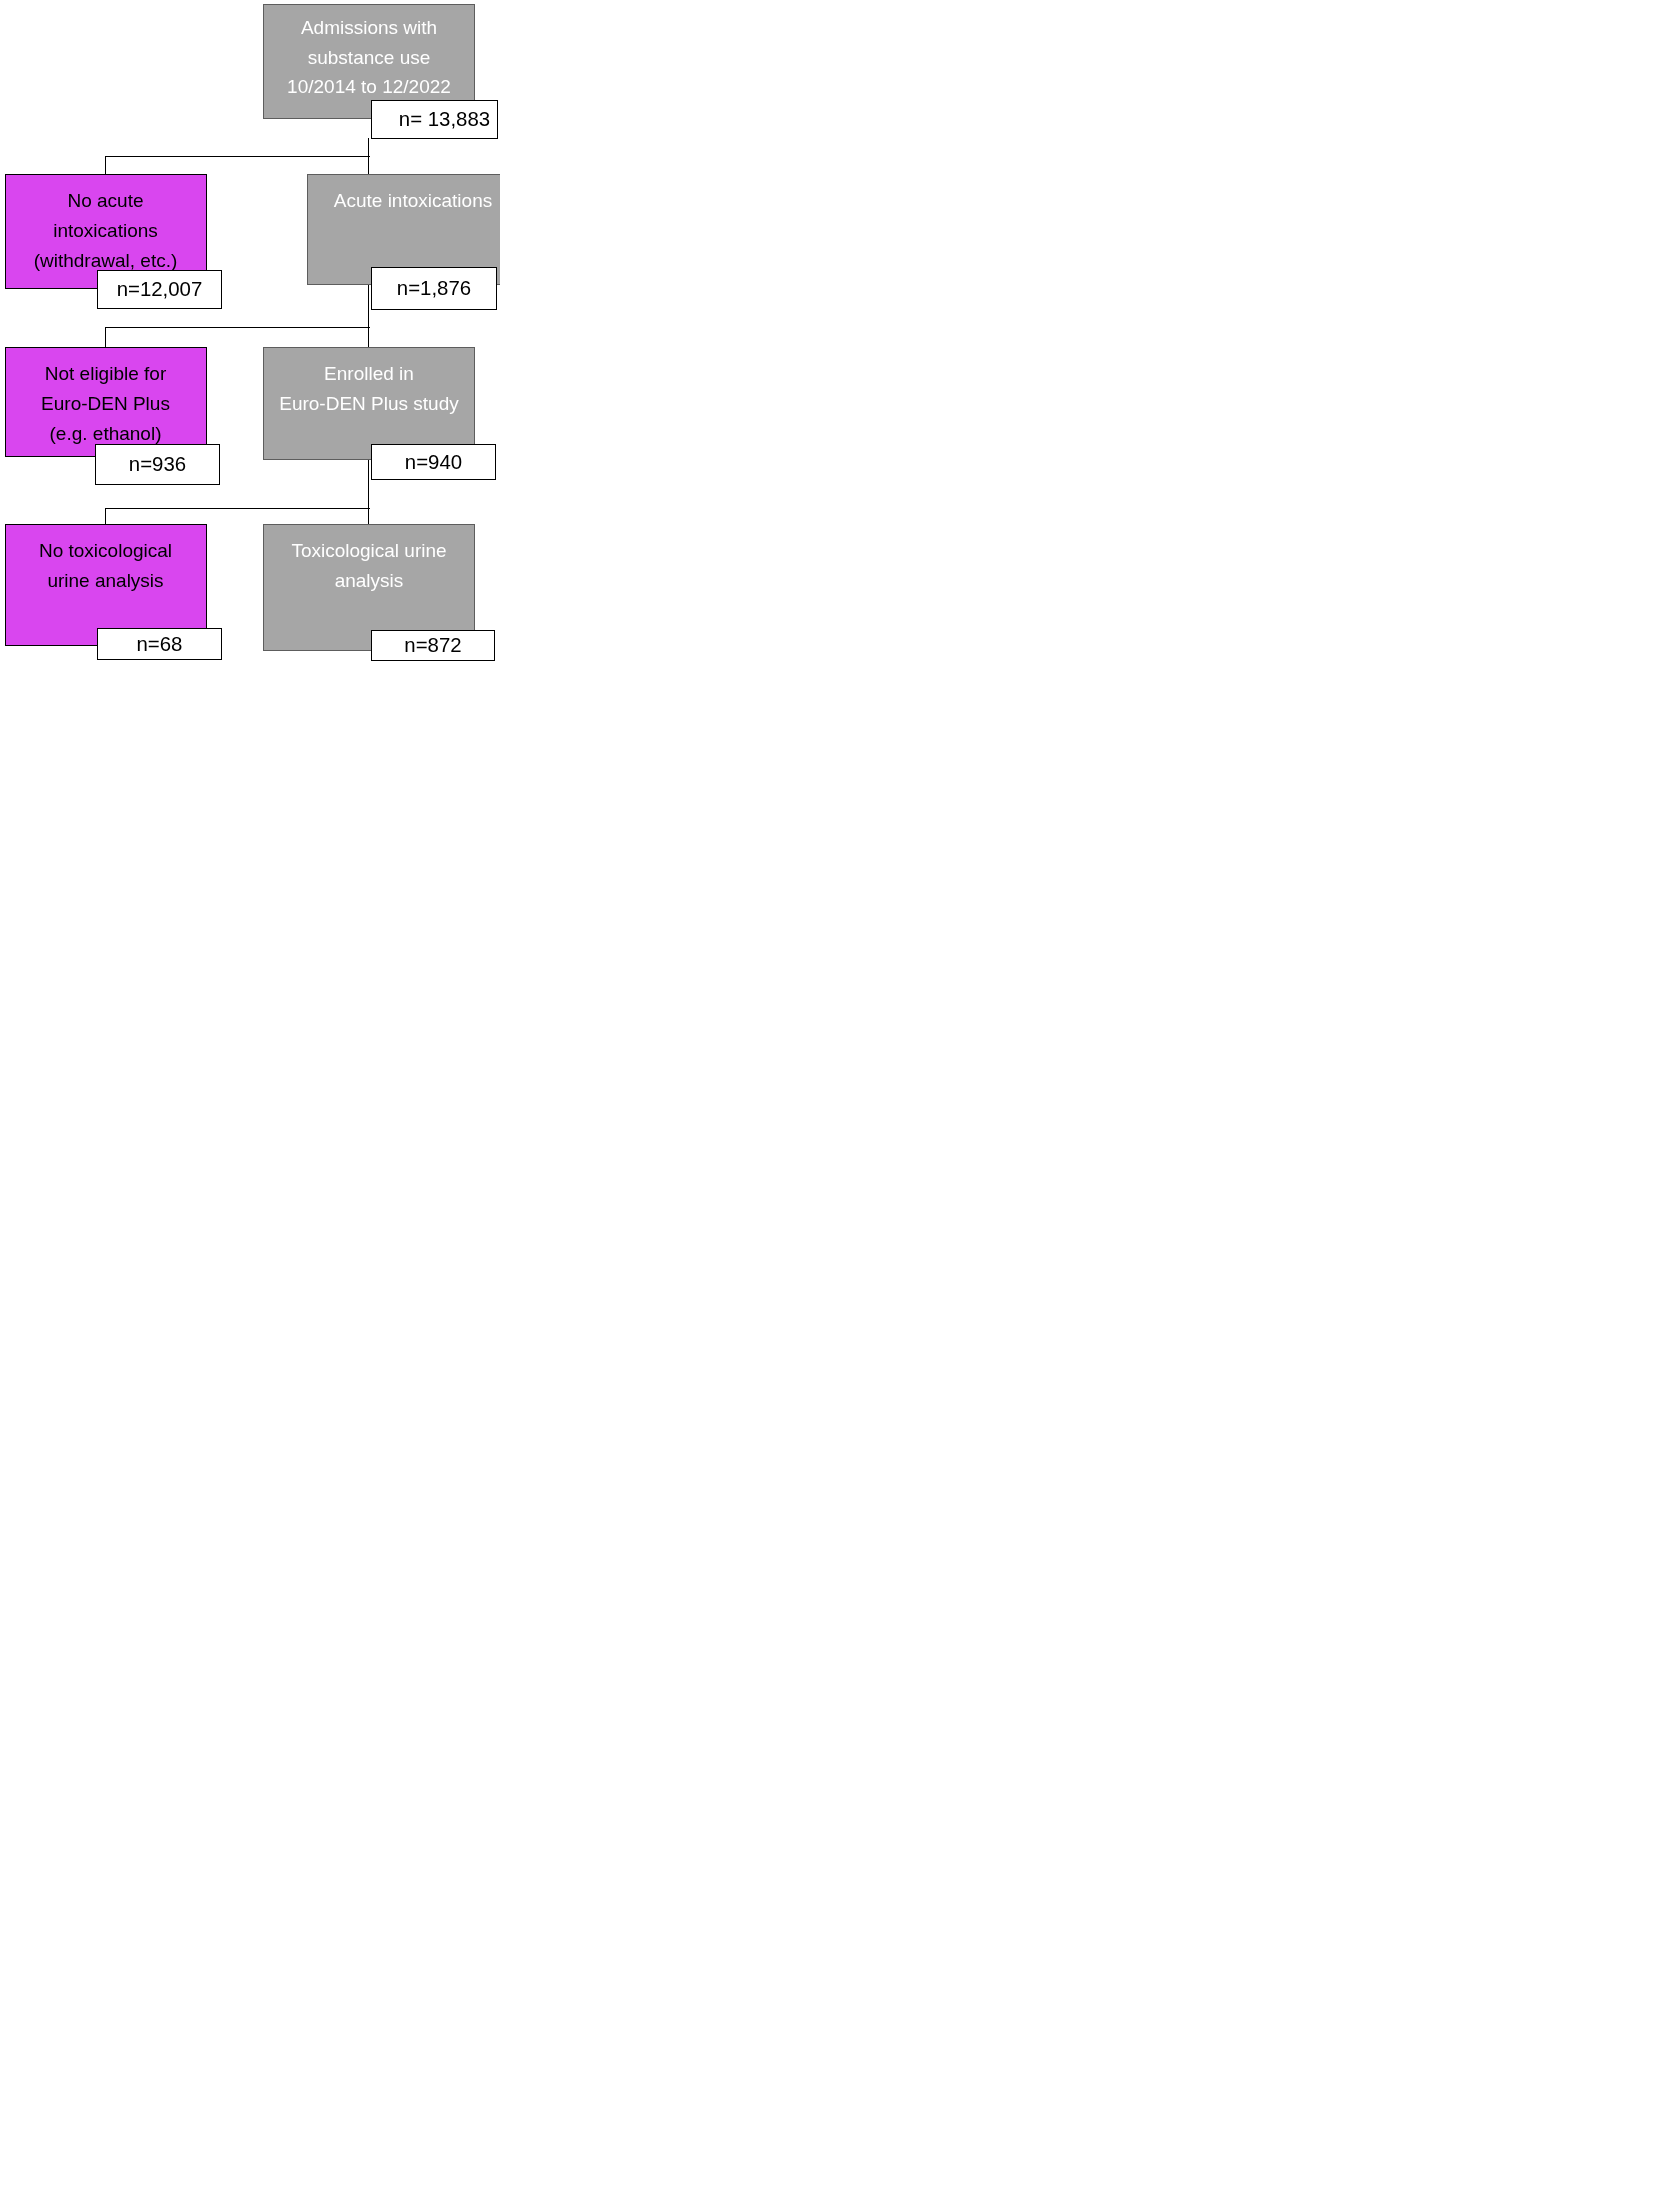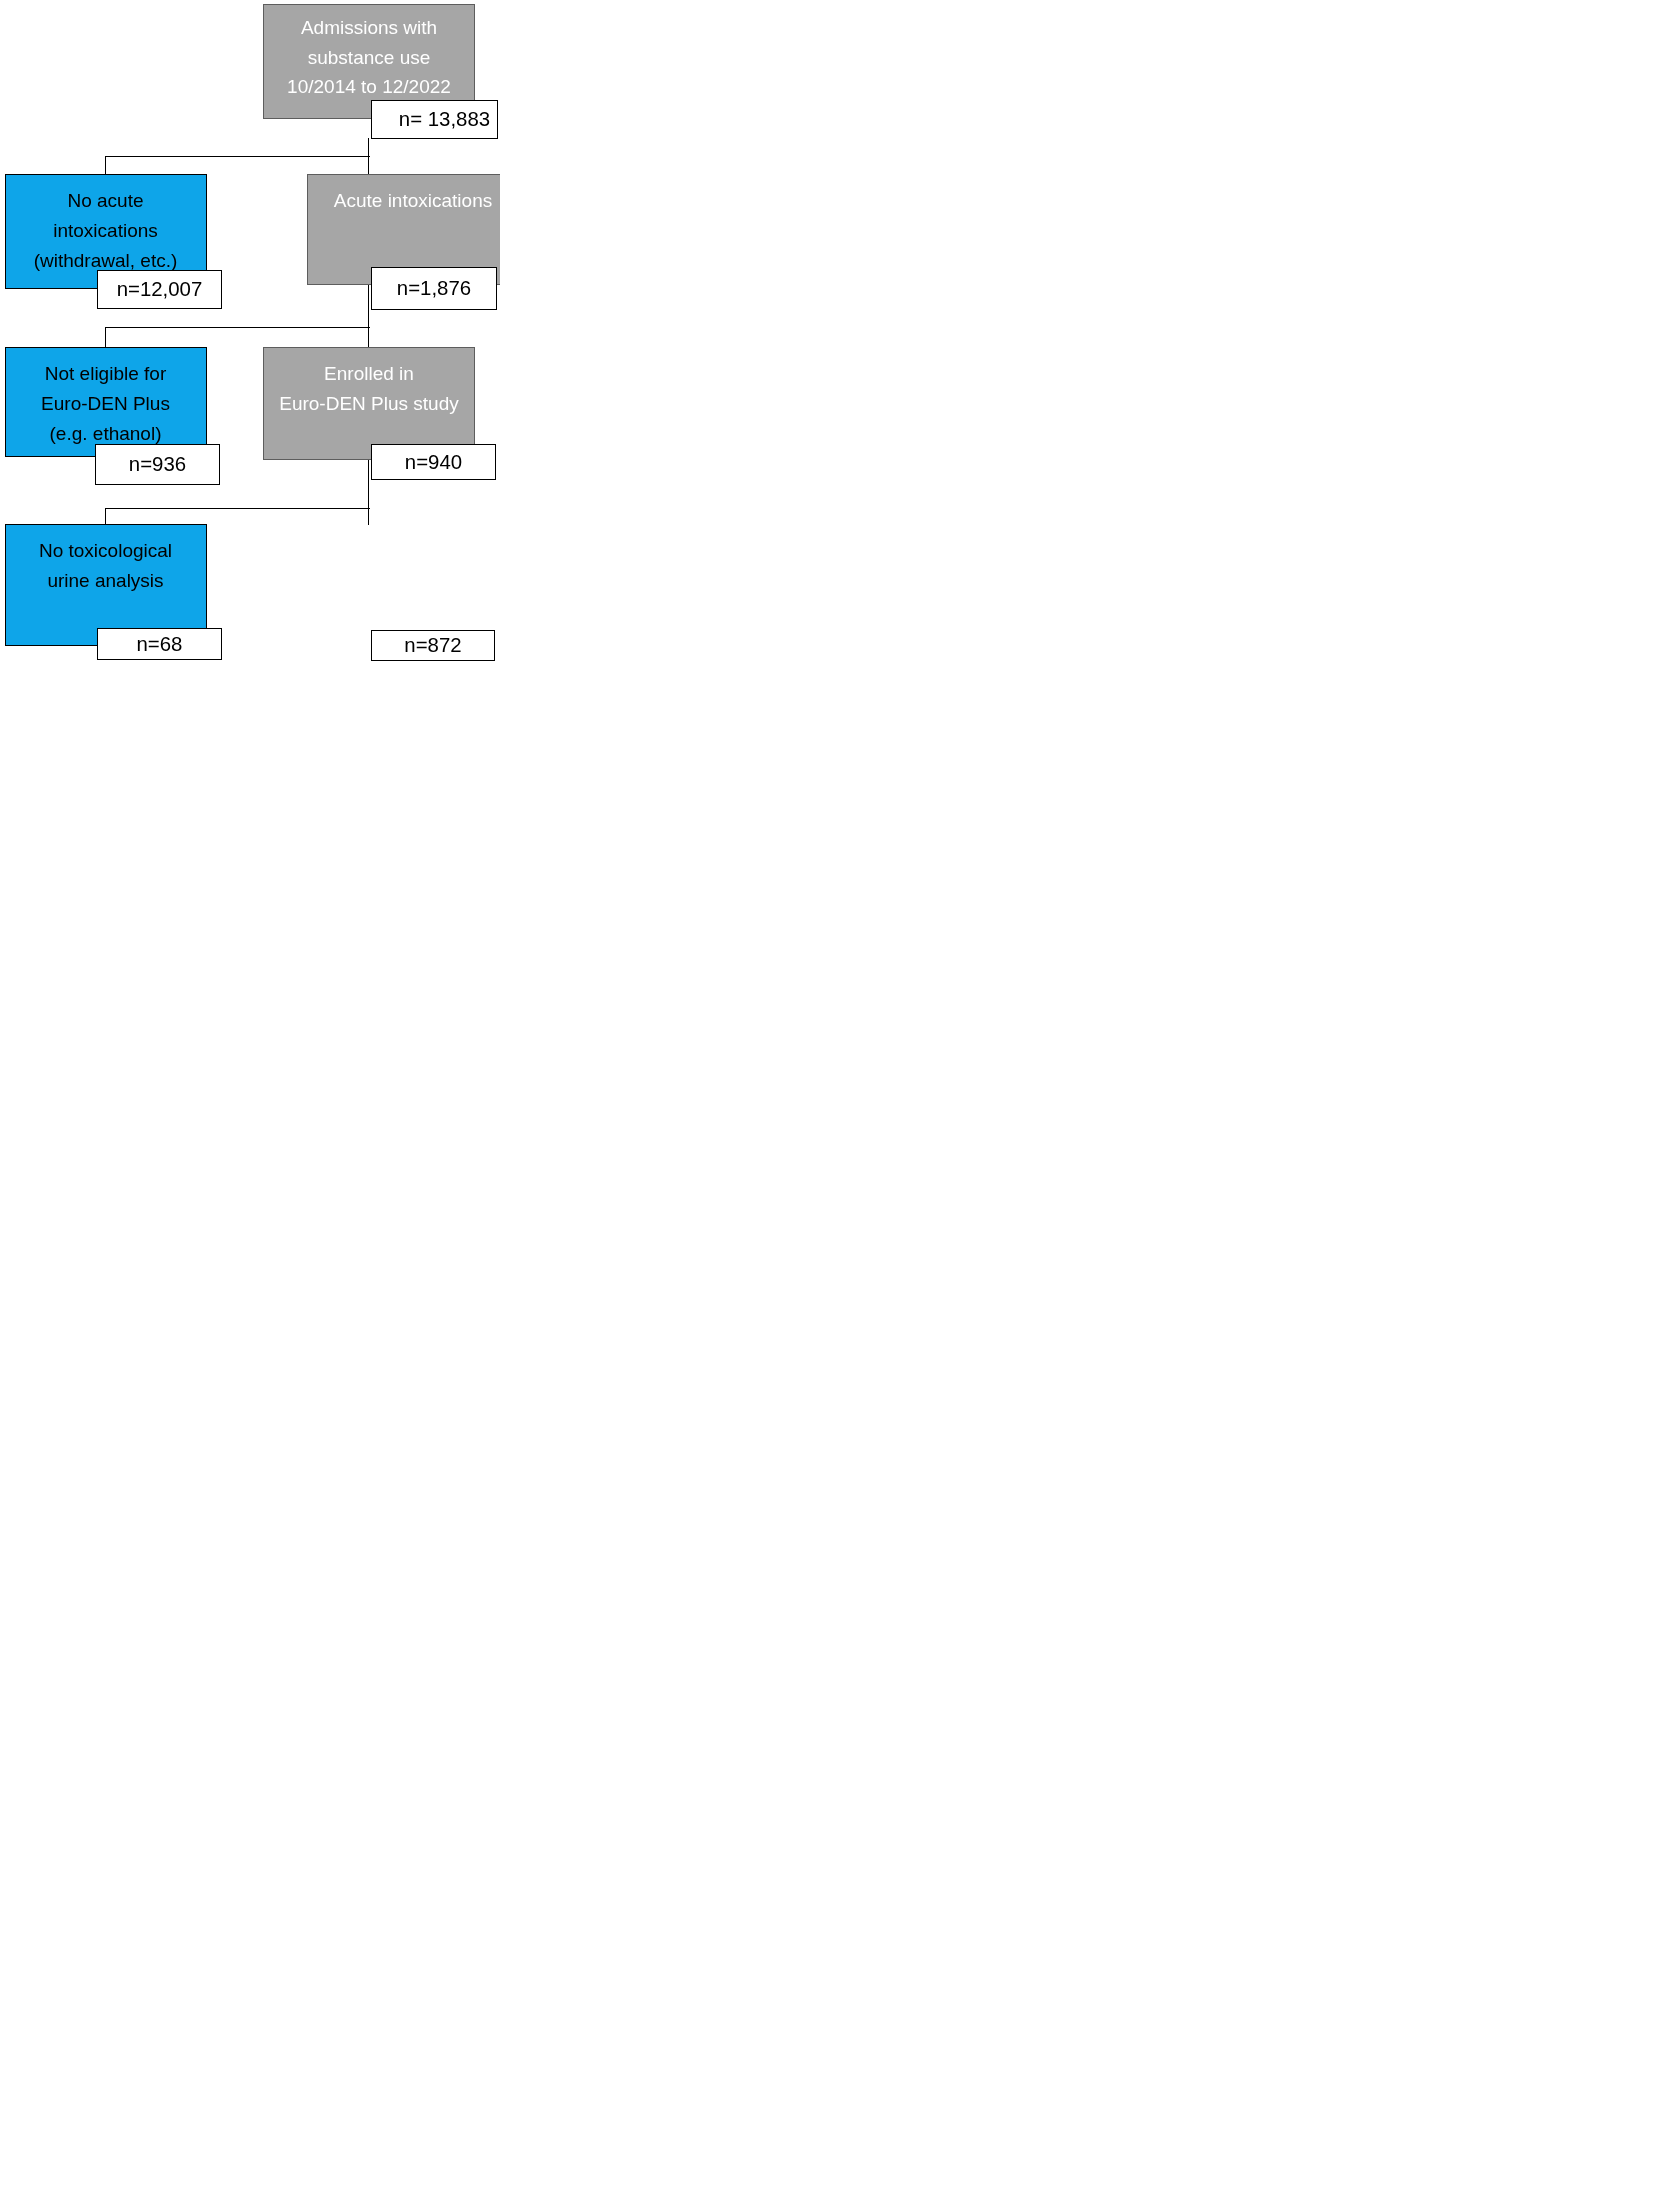--- a/index.html
+++ b/index.html
@@ -19,21 +19,21 @@
     position: absolute;
     box-sizing: border-box;
     text-align: center;
   }
   .gray {
     background: #a6a6a6;
     border: 1.1px solid #5d5d5d;
     color: #ffffff;
   }
   .white {
-    background: #0ea5e9;
+    background: #d946ef;
     border: 1.7px solid #000000;
     color: #000000;
   }
   .label {
     padding-top: 11.4px;
     font-size: 19px;
     line-height: 1.56;
   }
   .gb1 .label { padding-top: 8px; }
   .label span {
@@ -150,20 +150,26 @@
   <div class="nbox nR3">
     <span>n=940</span>
   </div>
 
   <div class="box white wb4">
     <div class="label">
       <span>No toxicological</span>
       <span>urine analysis</span>
     </div>
   </div>
+  <div class="box gray gb4">
+    <div class="label">
+      <span>Toxicological urine</span>
+      <span>analysis</span>
+    </div>
+  </div>
   <div class="nbox nL4">
     <span>n=68</span>
   </div>
   <div class="nbox nR4">
     <span>n=872</span>
   </div>
 
 </div>
 
 

